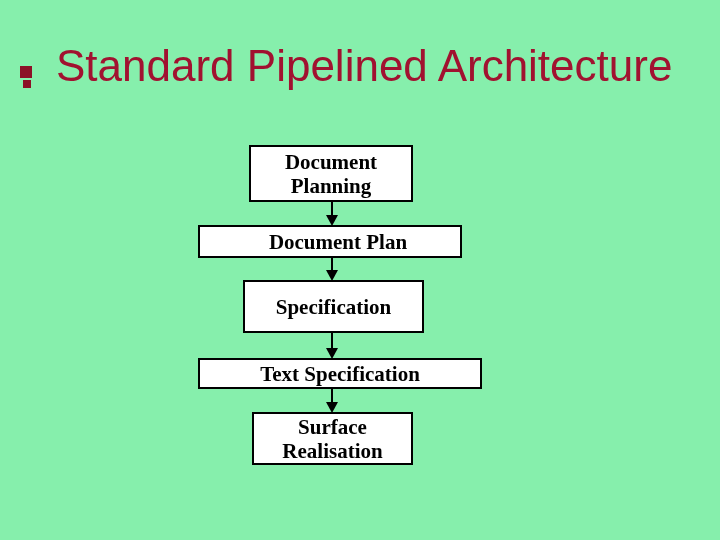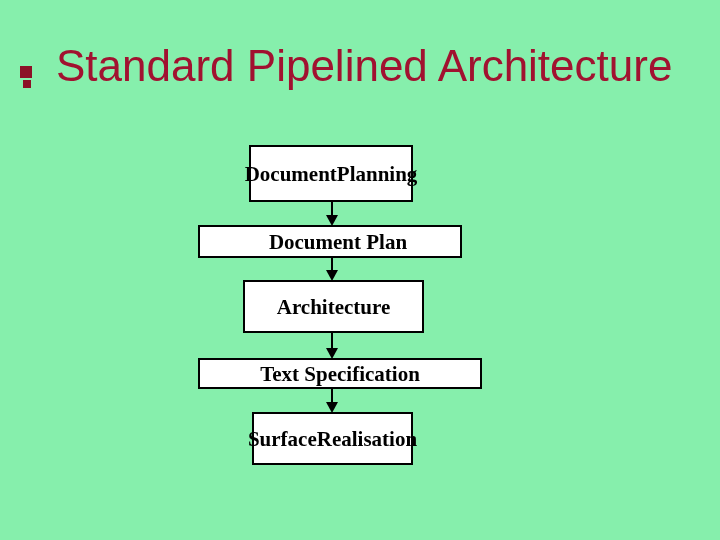--- a/index.html
+++ b/index.html
@@ -12,21 +12,21 @@
   #deco-sq2 { left:23px; top:80px; width:8px;  height:8px; }
   .slide-title {
     position:absolute; left:56px; top:42px; width:660px;
     font-size:44px; line-height:1.1; font-weight:normal;
     font-family:"Liberation Sans", sans-serif;
     white-space:nowrap; letter-spacing:0;
   }
   .flow-node {
     position:absolute; box-sizing:border-box;
     border:2px solid #000000; background:#ffffff;
-    display:flex; flex-direction:row; align-items:center; justify-content:center;
+    display:flex; flex-direction:column; align-items:center; justify-content:center;
     font-family:"Liberation Serif","DejaVu Serif", serif;
     font-weight:bold; font-size:21px; line-height:24px; color:#000000;
     text-align:center;
   }
   #node-document-planning  { left:249px; top:145px; width:164px; height:57px; }
   #node-document-plan      { left:198px; top:225px; width:264px; height:33px;padding-left:16px; }
   #node-microplanning      { left:243px; top:280px; width:181px; height:53px; }
   #node-text-specification { left:198px; top:358px; width:284px; height:31px; }
   #node-surface-realisation{ left:252px; top:412px; width:161px; height:53px; }
   .flow-arrow { position:absolute; left:325px; width:13px; }
@@ -67,21 +67,21 @@
   <div id="node-document-plan" class="flow-node">
     <span>Document Plan</span>
   </div>
 
   <div id="arrow-2" class="flow-arrow">
     <div class="shaft"></div>
     <div class="head"></div>
   </div>
 
   <div id="node-microplanning" class="flow-node">
-    <span>Architecture</span>
+    <span>Specification</span>
   </div>
 
   <div id="arrow-3" class="flow-arrow">
     <div class="shaft"></div>
     <div class="head"></div>
   </div>
 
   <div id="node-text-specification" class="flow-node">
     <span>Text Specification</span>
   </div>

